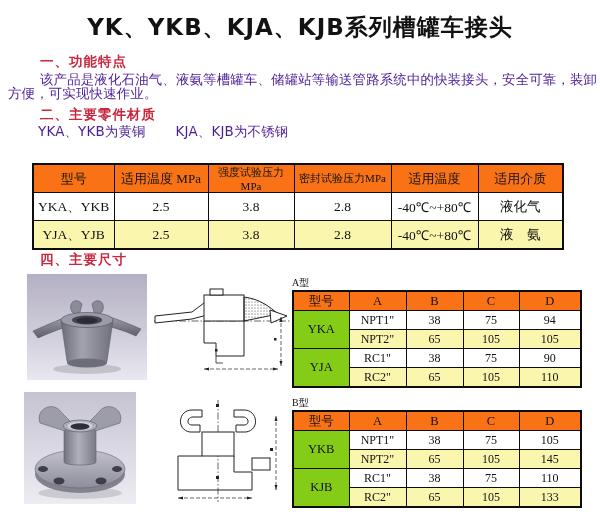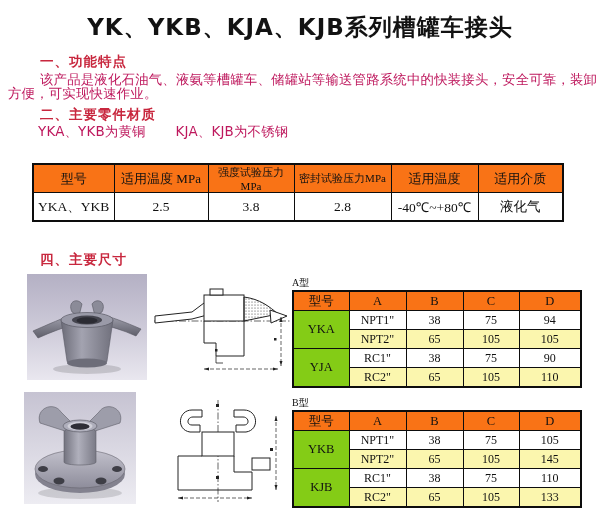--- a/index.html
+++ b/index.html
@@ -13,21 +13,21 @@
     position:absolute;top:12px;left:0;width:600px;text-align:center;
     font-size:23px;font-weight:bold;color:#121212;letter-spacing:1px;
   }
   
   .sec-head{
     position:absolute;left:40px;font-size:13.5px;font-weight:bold;color:#c8273e;
     letter-spacing:1px;
   }
   .h1{top:53px;} .h2{top:106px;} .h3{top:140px;} .h4{top:251px;font-family:Liberation Serif, serif;}
   
-  .body-line{position:absolute;font-size:13.4px;color:#be185d;letter-spacing:0.2px;white-space:nowrap;}
+  .body-line{position:absolute;font-size:13.4px;color:#4c1d95;letter-spacing:0.2px;white-space:nowrap;}
   .p-line1{left:40px;top:71px;}
   .p-line2{left:8px;top:85px;}
   .materials{left:38px;top:123px;}
   .materials .gap{display:inline-block;width:30px;}
   
   table{border-collapse:collapse;table-layout:fixed;}
   th,td{
     border:1.5px solid #0d0d0d;text-align:center;vertical-align:middle;
     font-family:"Liberation Serif",serif;font-weight:normal;color:#111;
     padding:0;overflow:hidden;
@@ -90,20 +90,28 @@
       <th>适用温度</th>
       <th>适用介质</th>
     </tr>
     <tr>
       <td>YKA、YKB</td>
       <td>2.5</td>
       <td>3.8</td>
       <td>2.8</td>
       <td>-40℃~+80℃</td>
       <td>液化气</td>
+    </tr>
+    <tr class="row-yellow">
+      <td>YJA、YJB</td>
+      <td>2.5</td>
+      <td>3.8</td>
+      <td>2.8</td>
+      <td>-40℃~+80℃</td>
+      <td>液　氨</td>
     </tr>
   </tbody>
     </table>
 
   <div class="sec-head h4">四、主要尺寸</div>
 
   <div class="fig photo1">
     <svg viewBox="0 0 120 106">
       <defs>
         <linearGradient id="pbg1" x1="0" y1="0" x2="0" y2="1">

